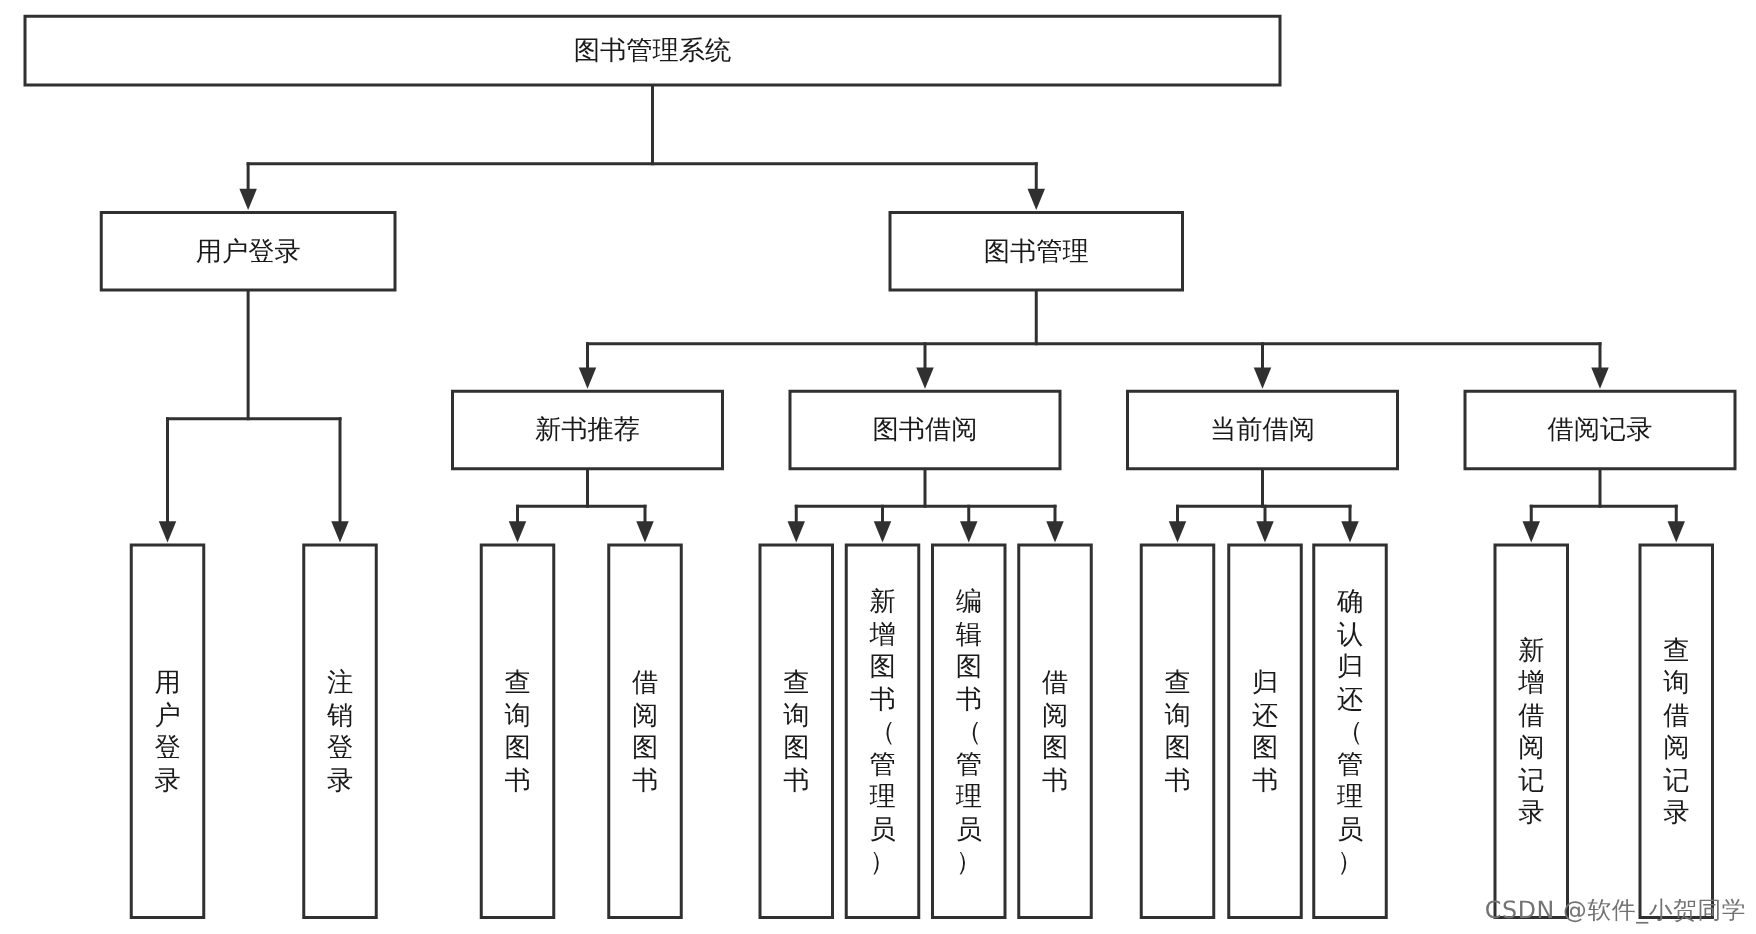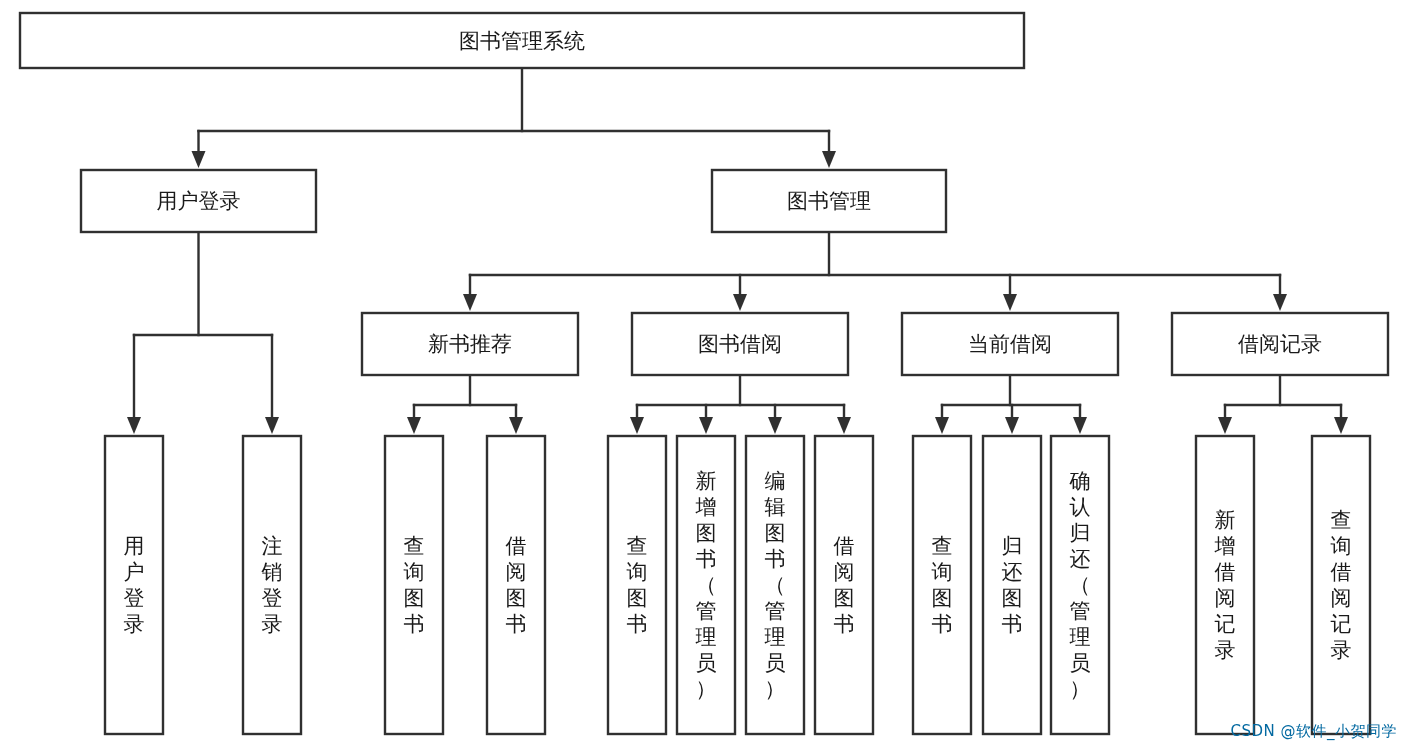--- a/index.html
+++ b/index.html
@@ -54,22 +54,22 @@
     fill: #1a1a1a;
     font-family: "DejaVu Sans", "Liberation Sans", sans-serif;
     font-size: 21px;
     text-anchor: middle;
   }
   .watermark {
     position: absolute;
     right: 8px;
     bottom: 6px;
     font-family: "DejaVu Sans", "Liberation Sans", sans-serif;
-    font-size: 15px;
-    color: #0369a1;
+    font-size: 19px;
+    color: #737373;
     letter-spacing: 0.5px;
     white-space: nowrap;
     pointer-events: none;
   }
 </style>
 </head>
 <body>
 
 <div id="diagram-root">
   <svg id="tree-svg" viewBox="0 0 1405 747" xmlns="http://www.w3.org/2000/svg">

